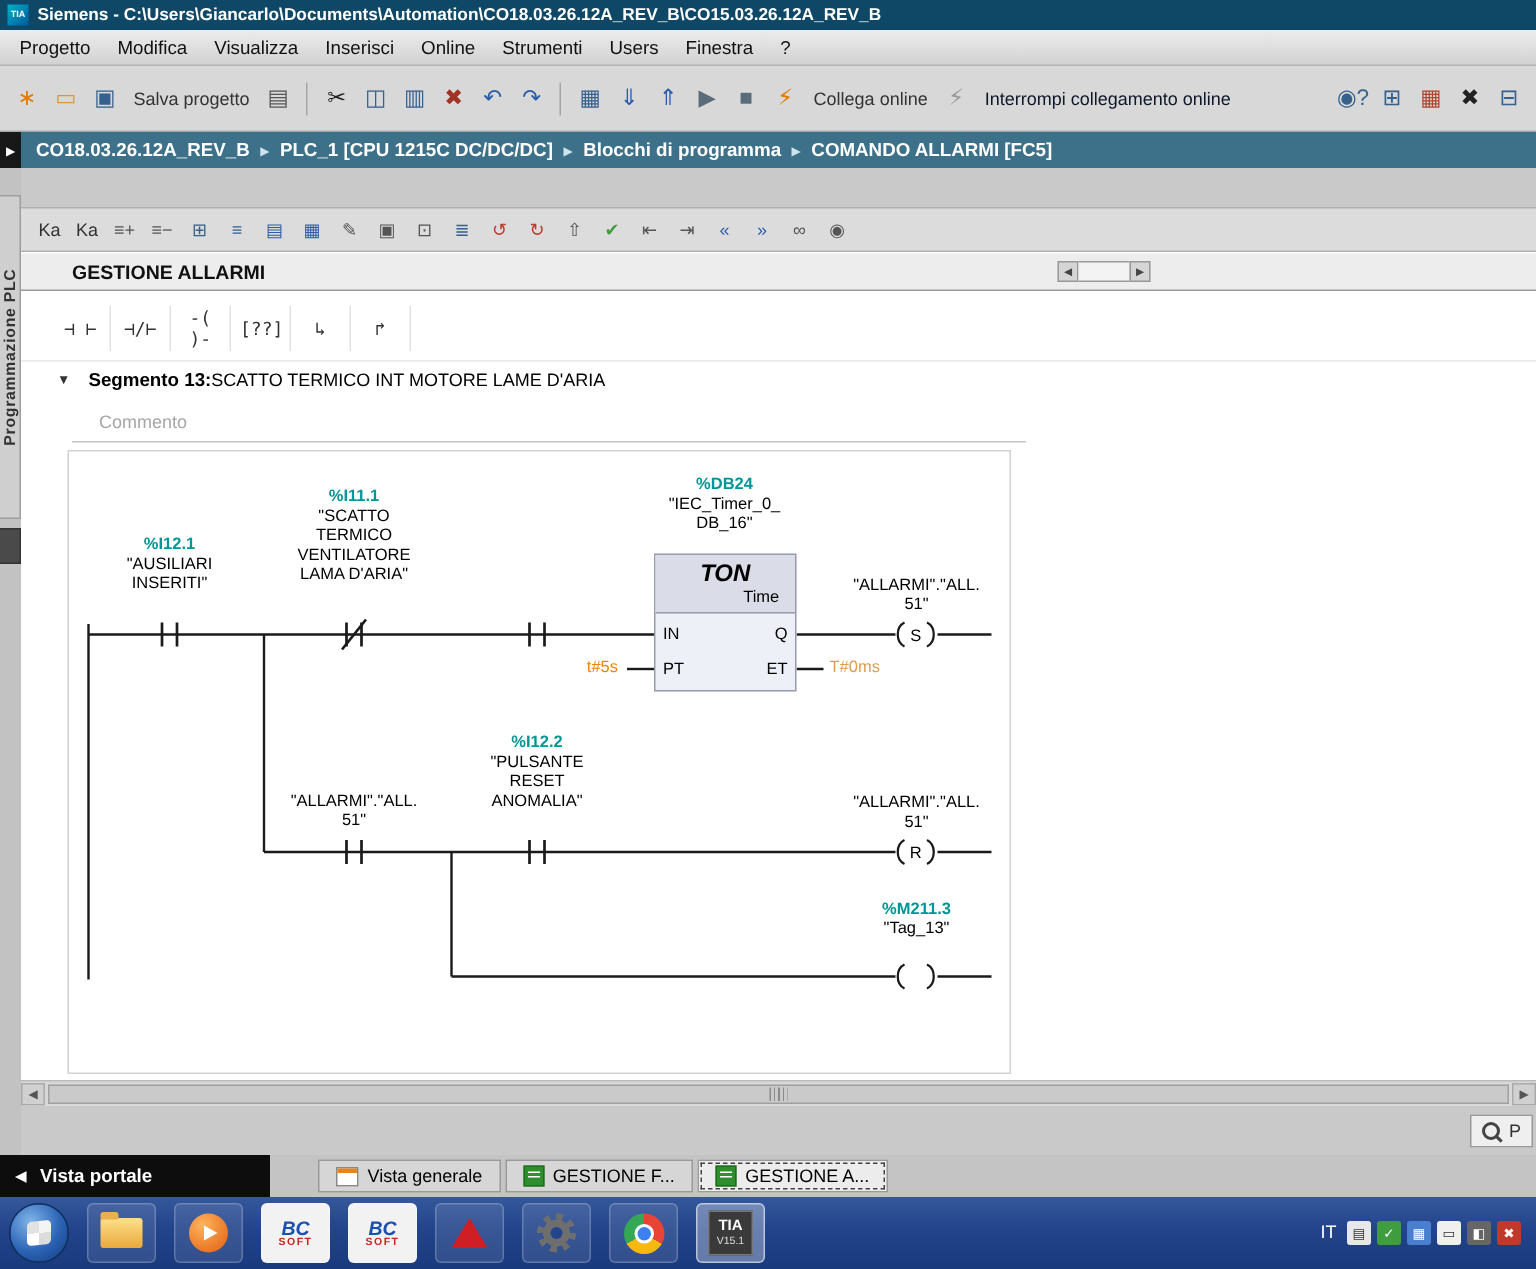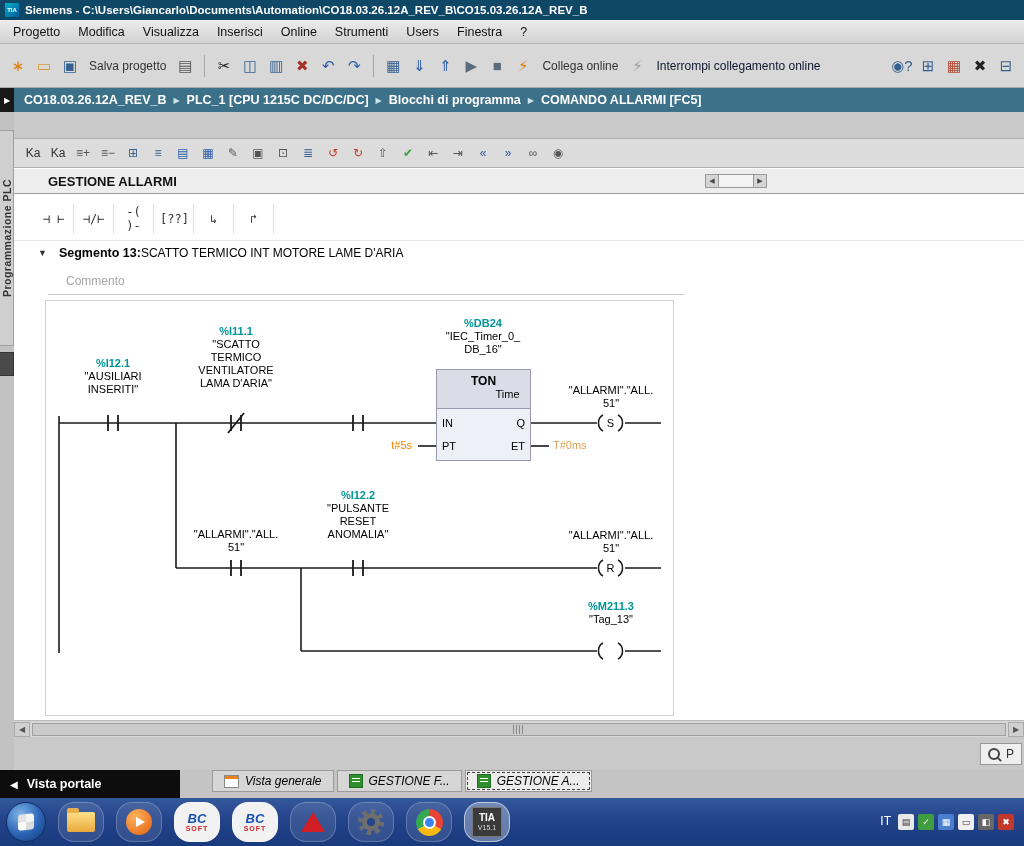--- a/index.html
+++ b/index.html
@@ -53,48 +53,48 @@
   .canvas svg{position:absolute;left:0;top:0;}
   .addr{position:absolute;font-size:11px;line-height:13px;font-weight:bold;color:#009596;text-align:center;}
   .tag{position:absolute;font-size:11px;line-height:13px;color:#000;text-align:center;white-space:pre-line;}
   .val{position:absolute;font-size:11px;line-height:13px;color:#f08300;}
   .val.dim{color:#dd9e4f;}
   .sel-box{position:absolute;left:258px;top:42px;width:108px;height:62px;background:#3a72c4;border:1px solid #2c5a9e;box-sizing:border-box;color:#fff;text-align:center;padding-top:2px;}
   .sel-addr{font-size:11px;line-height:13px;font-weight:bold;}
   .sel-name{font-size:11px;line-height:13px;white-space:pre-line;}
   .timer-box{position:absolute;left:390px;top:68px;width:95px;height:92px;background:#eef0f8;border:1px solid #9a9aae;box-sizing:border-box;}
   .timer-head{position:absolute;top:0;left:0;right:0;height:38px;background:#dadce8;border-bottom:1px solid #9a9aae;text-align:center;}
-  .timer-type{font-size:12px;font-weight:bold;margin-top:4px;}
+  .timer-type{font-size:16px;font-weight:bold;margin-top:4px;font-style:italic;}
   .timer-sub{font-size:11px;padding-left:48px;}
   .pin{position:absolute;font-size:11px;line-height:13px;color:#000;}
   
   .hscroll{position:absolute;left:0;right:0;top:608px;height:17px;background:#d8d8d8;border-top:1px solid #bbb;display:flex;align-items:center;box-sizing:border-box;}
   .hs-btn{width:16px;height:15px;font-size:8px;color:#555;display:flex;align-items:center;justify-content:center;background:#d0d0d0;border:1px solid #aaa;box-sizing:border-box;flex:none;}
   .hs-thumb{flex:1;height:13px;margin:0 2px;background:#cacaca;border:1px solid #a0a0a0;display:flex;align-items:center;justify-content:center;box-sizing:border-box;}
   .grip{width:12px;height:9px;background:repeating-linear-gradient(90deg,#8a8a8a 0 1px,rgba(0,0,0,0) 1px 3px);}
   .bottom-gray{position:absolute;left:0;right:0;top:625px;bottom:0;background:#c9c9c9;}
   .zoom-widget{position:absolute;right:2px;top:6px;height:22px;background:#efefef;border:1px solid #999;display:flex;align-items:center;padding:0 7px;gap:6px;font-size:12px;color:#333;box-sizing:border-box;}
   .mag{width:8px;height:8px;border:2px solid #444;border-radius:50%;position:relative;flex:none;}
   .mag::after{content:'';position:absolute;width:6px;height:2px;background:#444;transform:rotate(45deg);left:6px;top:8px;}
   
   .bottombar{position:absolute;left:0;right:0;bottom:48px;height:28px;background:#c4c4c4;display:flex;align-items:stretch;}
   .portal{width:180px;background:#0d0d0d;color:#fff;display:flex;align-items:center;gap:9px;padding-left:10px;font-size:12.5px;font-weight:bold;box-sizing:border-box;flex:none;}
   .portal .back{font-size:10px;}
-  .tabs{display:flex;align-items:flex-start;gap:3px;margin-left:32px;font-style:italic;}
+  .tabs{display:flex;align-items:center;gap:3px;margin-left:32px;}
   .btab{height:22px;display:flex;align-items:center;gap:6px;padding:0 11px;background:#d6d6d6;border:1px solid #9a9a9a;font-size:12px;box-sizing:border-box;white-space:nowrap;}
   .btab.active{background:#ececec;outline:1px dashed #444;outline-offset:-3px;}
   .tab-win-icon{width:13px;height:11px;background:#fff;border:1px solid #888;position:relative;flex:none;}
   .tab-win-icon::before{content:'';position:absolute;left:0;right:0;top:0;height:3px;background:#e8821e;}
   .tab-block-icon{width:12px;height:12px;background:#2f8f2f;border:1px solid #1e6e1e;position:relative;flex:none;}
   .tab-block-icon::before{content:'';position:absolute;left:2px;right:2px;top:3px;height:1px;background:#fff;box-shadow:0 3px 0 #fff;}
   
   .taskbar{position:absolute;left:0;right:0;bottom:0;height:48px;background:linear-gradient(#35589c,#23438a 45%,#1a3a7e);display:flex;align-items:center;padding:0 6px;gap:12px;box-sizing:border-box;}
   .start{width:38px;height:38px;border-radius:50%;background:radial-gradient(circle at 35% 30%,#7fb4e8,#2b63b5 55%,#143a78);display:flex;align-items:center;justify-content:center;border:1px solid #0f2f5e;flex:none;}
   .start-flag{width:16px;height:16px;border-radius:3px;background:conic-gradient(#f4f4f4 0 90deg,#dcdcdc 0 180deg,#fff 0 270deg,#e2e2e2 0);transform:skewY(-6deg);}
-  .task-icon{width:46px;height:40px;border-radius:16px;background:rgba(255,255,255,.10);border:1px solid rgba(255,255,255,.22);display:flex;align-items:center;justify-content:center;flex:none;box-sizing:border-box;}
+  .task-icon{width:46px;height:40px;border-radius:4px;background:rgba(255,255,255,.10);border:1px solid rgba(255,255,255,.22);display:flex;align-items:center;justify-content:center;flex:none;box-sizing:border-box;}
   .task-icon.active{background:rgba(255,255,255,.32);border-color:rgba(255,255,255,.55);}
   .folder{width:28px;height:20px;background:linear-gradient(#ffe08a,#e8a93c);border-radius:2px;position:relative;}
   .folder::before{content:'';position:absolute;top:-4px;left:0;width:12px;height:5px;background:#e8b14d;border-radius:2px 2px 0 0;}
   .media{width:26px;height:26px;border-radius:50%;background:radial-gradient(circle at 35% 30%,#ffb35c,#e05e10);display:flex;align-items:center;justify-content:center;}
   .play-tri{width:0;height:0;border-left:9px solid #fff;border-top:5.5px solid transparent;border-bottom:5.5px solid transparent;margin-left:3px;}
   .bc{background:#f2f2f2;}
   .bc-tile{display:flex;flex-direction:column;align-items:center;line-height:1;}
   .bc-top{color:#1a50b0;font-weight:bold;font-size:13px;font-style:italic;}
   .bc-bot{color:#c22;font-size:7px;font-weight:bold;letter-spacing:1px;}
   .adobe-tri{width:0;height:0;border-bottom:20px solid #cf1f25;border-left:12px solid transparent;border-right:12px solid transparent;}

